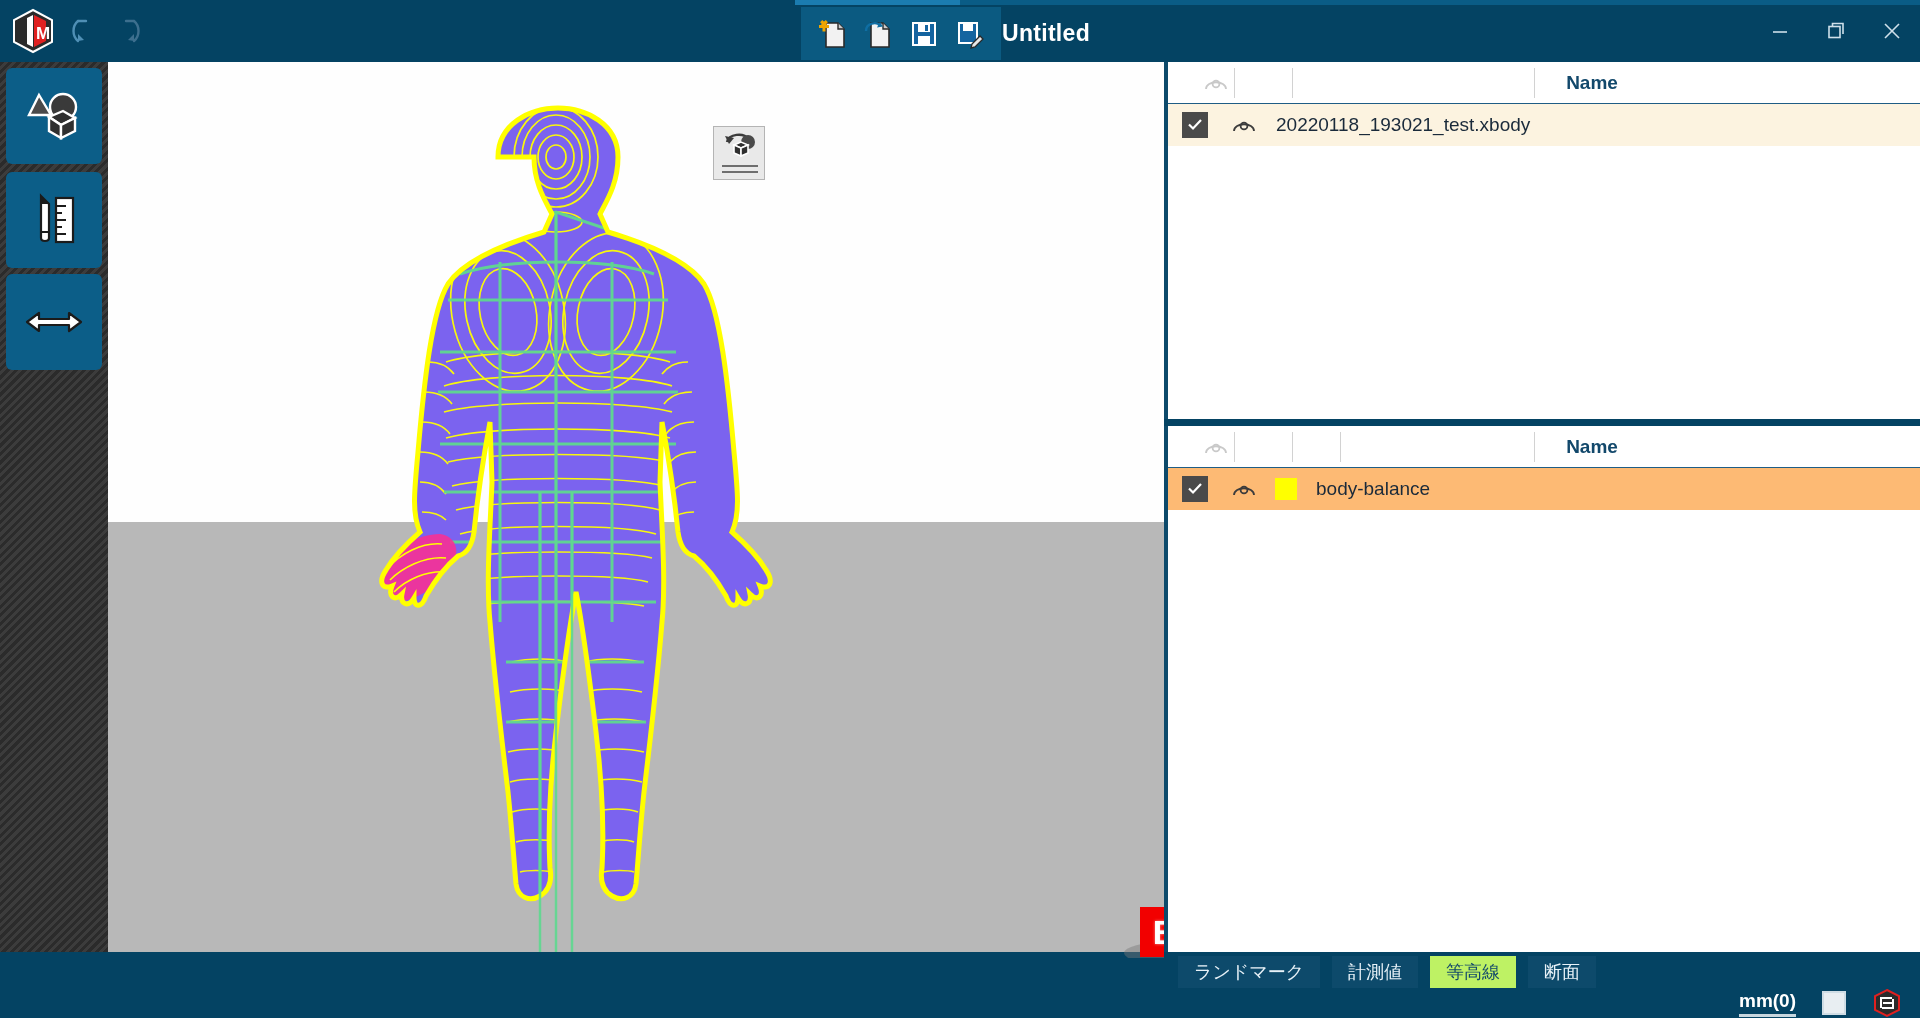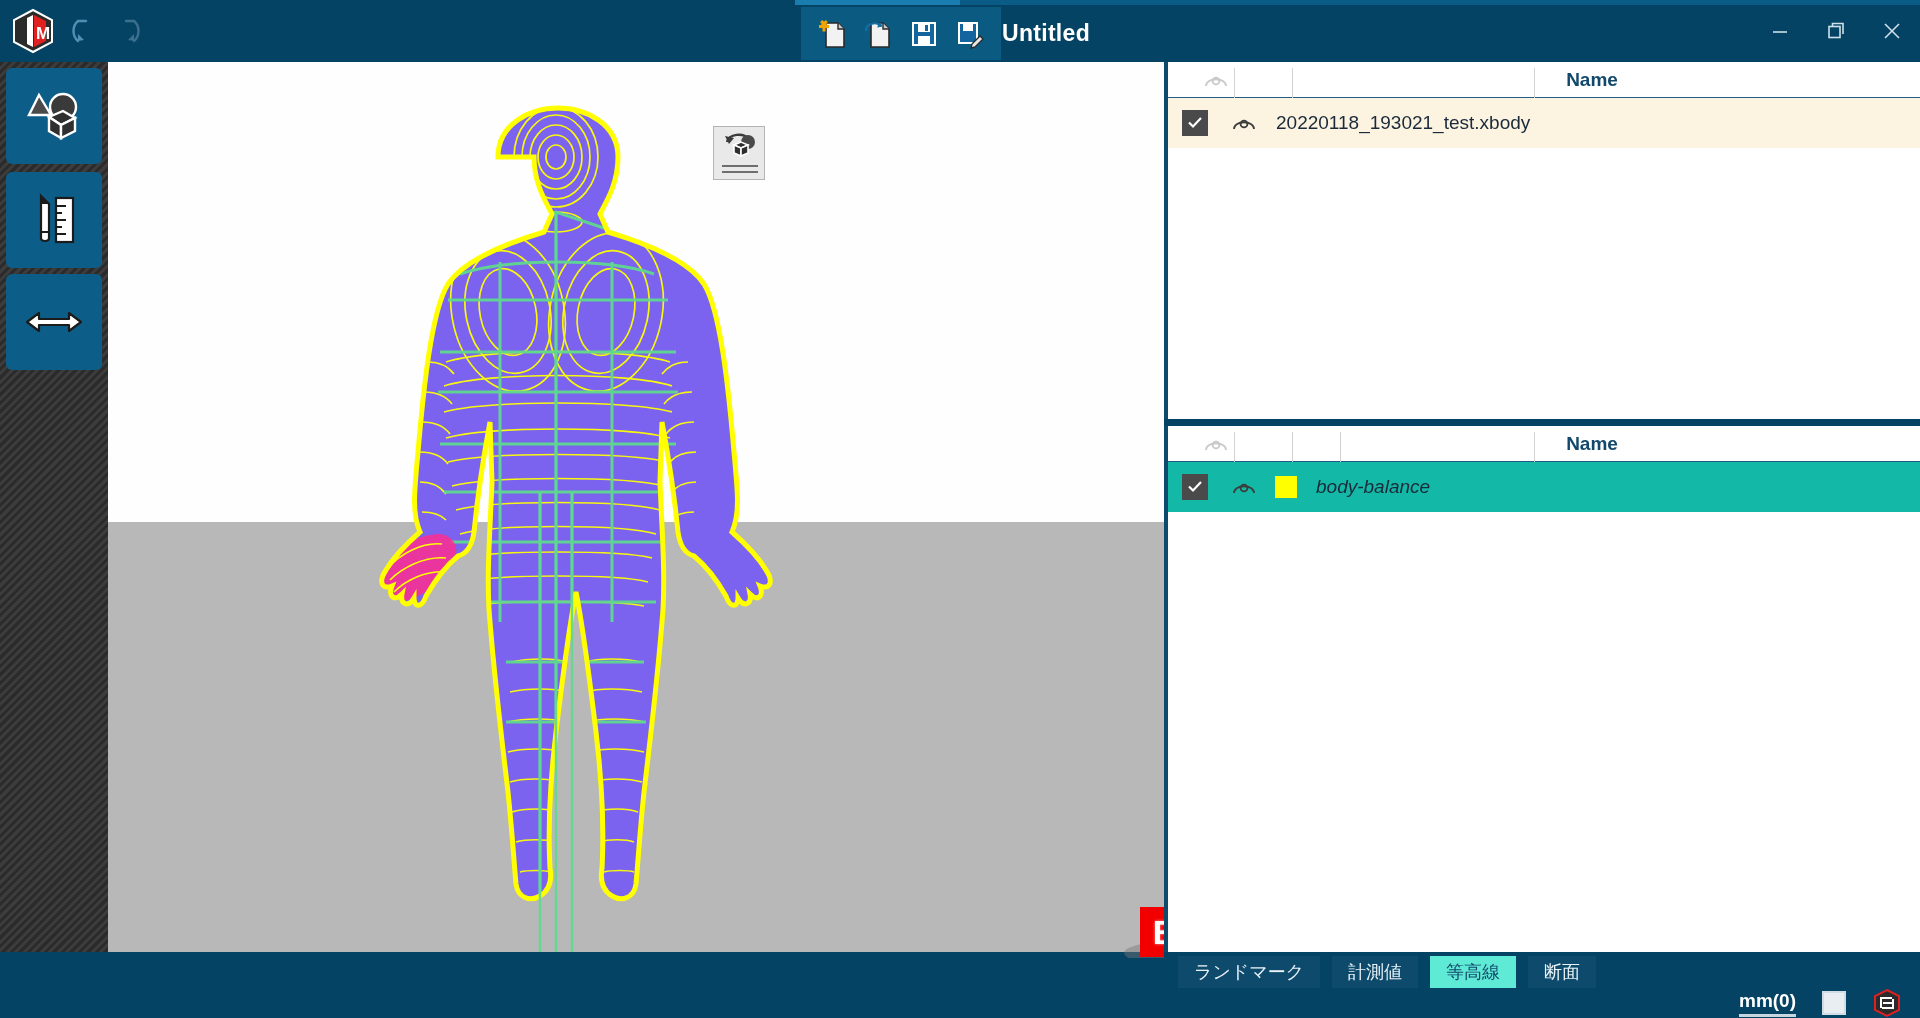--- a/index.html
+++ b/index.html
@@ -112,36 +112,36 @@
   .model-wrap { position:absolute; left:0; top:0; width:100%; height:100%; z-index:4; }
 
   
   .right { position:absolute; left:1164px; top:62px; width:756px; height:890px; }
   .panel { position:absolute; left:0; width:756px; background:#ffffff;
            border-left:4px solid #0d4a6b; }
   .panel.top { top:0; height:357px; }
   .panel.bottom { top:364px; height:526px; }
 
   .col-head {
-    position:relative; height:36px; display:flex; align-items:center;
+    position:relative; height:42px; display:flex; align-items:center;
     border-bottom:1px solid #1f5d85;
     background:#ffffff;
   }
   .col-head .c-eye { width:96px; display:flex; justify-content:center; }
   .col-head .c-name {
     flex:1; text-align:center; font-size:19px; color:#12486b; font-weight:600;
   }
   .col-sep { position:absolute; top:6px; width:1px; height:30px; background:#d2d2d2; }
 
   .row {
-    height:50px; display:flex; align-items:center; cursor:pointer;
+    height:42px; display:flex; align-items:center; cursor:pointer;
     border-bottom:1px solid transparent;
   }
   .row.cream { background:#fcf3e0; }
-  .row.selected { background:#14b8a6;font-style:italic; }
+  .row.selected { background:#fdba74; }
   .row .cb { width:54px; display:flex; justify-content:center; }
   .row .eye { width:44px; display:flex; justify-content:center; }
   .row .swatch-cell { width:40px; display:flex; justify-content:center; }
   .row .label { font-size:19px; color:#1a2a3a; padding-left:10px; }
   .checkbox {
     width:26px; height:26px; background:#4a4a4a;
     display:flex; align-items:center; justify-content:center;
   }
   .checkbox svg { display:block; }
   .swatch { width:22px; height:22px; background:#ffff00; }
@@ -150,21 +150,21 @@
   .tabstrip {
     position:absolute; left:1164px; top:952px; width:756px; height:36px;
     display:flex; align-items:flex-end; gap:12px; padding-left:14px;
   }
   .tab {
     height:32px; padding:0 16px;
     background:#0d4a6b; color:#e8f2f8;
     font-size:18px; display:flex; align-items:center; justify-content:center;
     cursor:pointer;
   }
-  .tab.active { background:#5eead4; color:#12486b; }
+  .tab.active { background:#bef264; color:#12486b; }
 
   
   .statusbar {
     position:absolute; left:0; bottom:0; width:1920px; height:30px;
     background:#044363;
     display:flex; align-items:center; justify-content:flex-end;
     padding-right:18px; gap:26px;
   }
   .unit-label {
     font-size:19px; color:#ffffff; font-weight:700;

